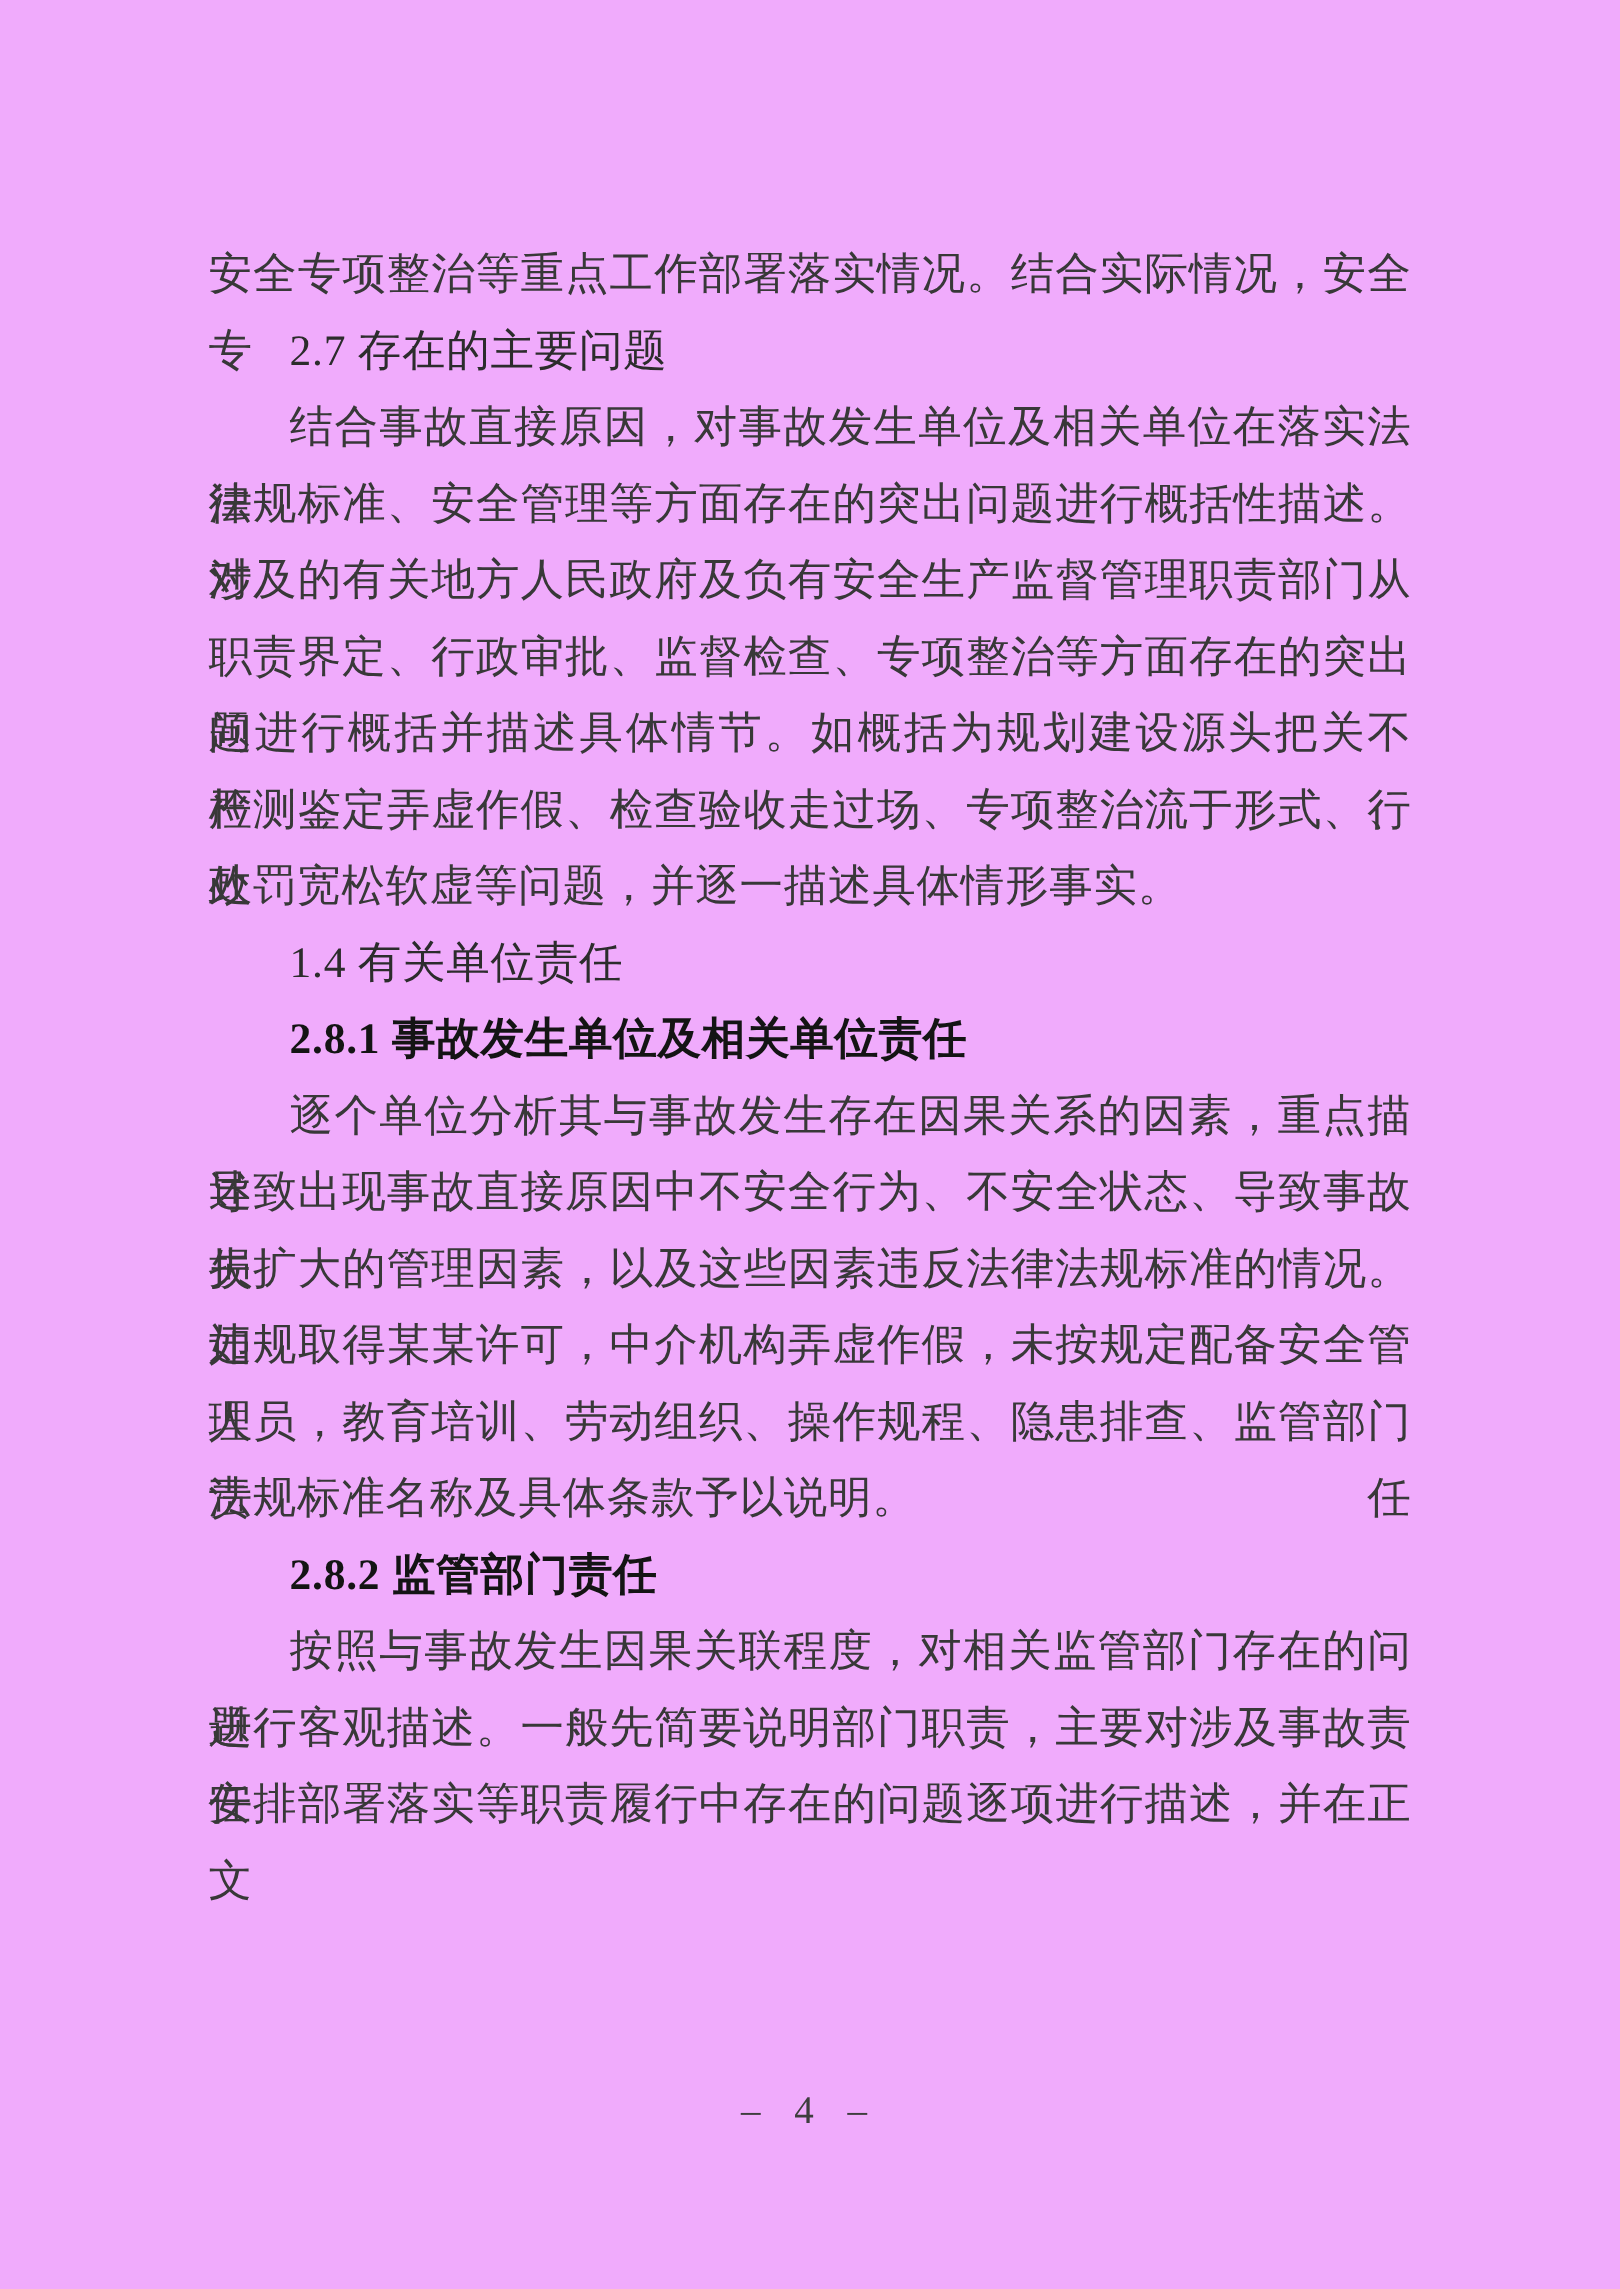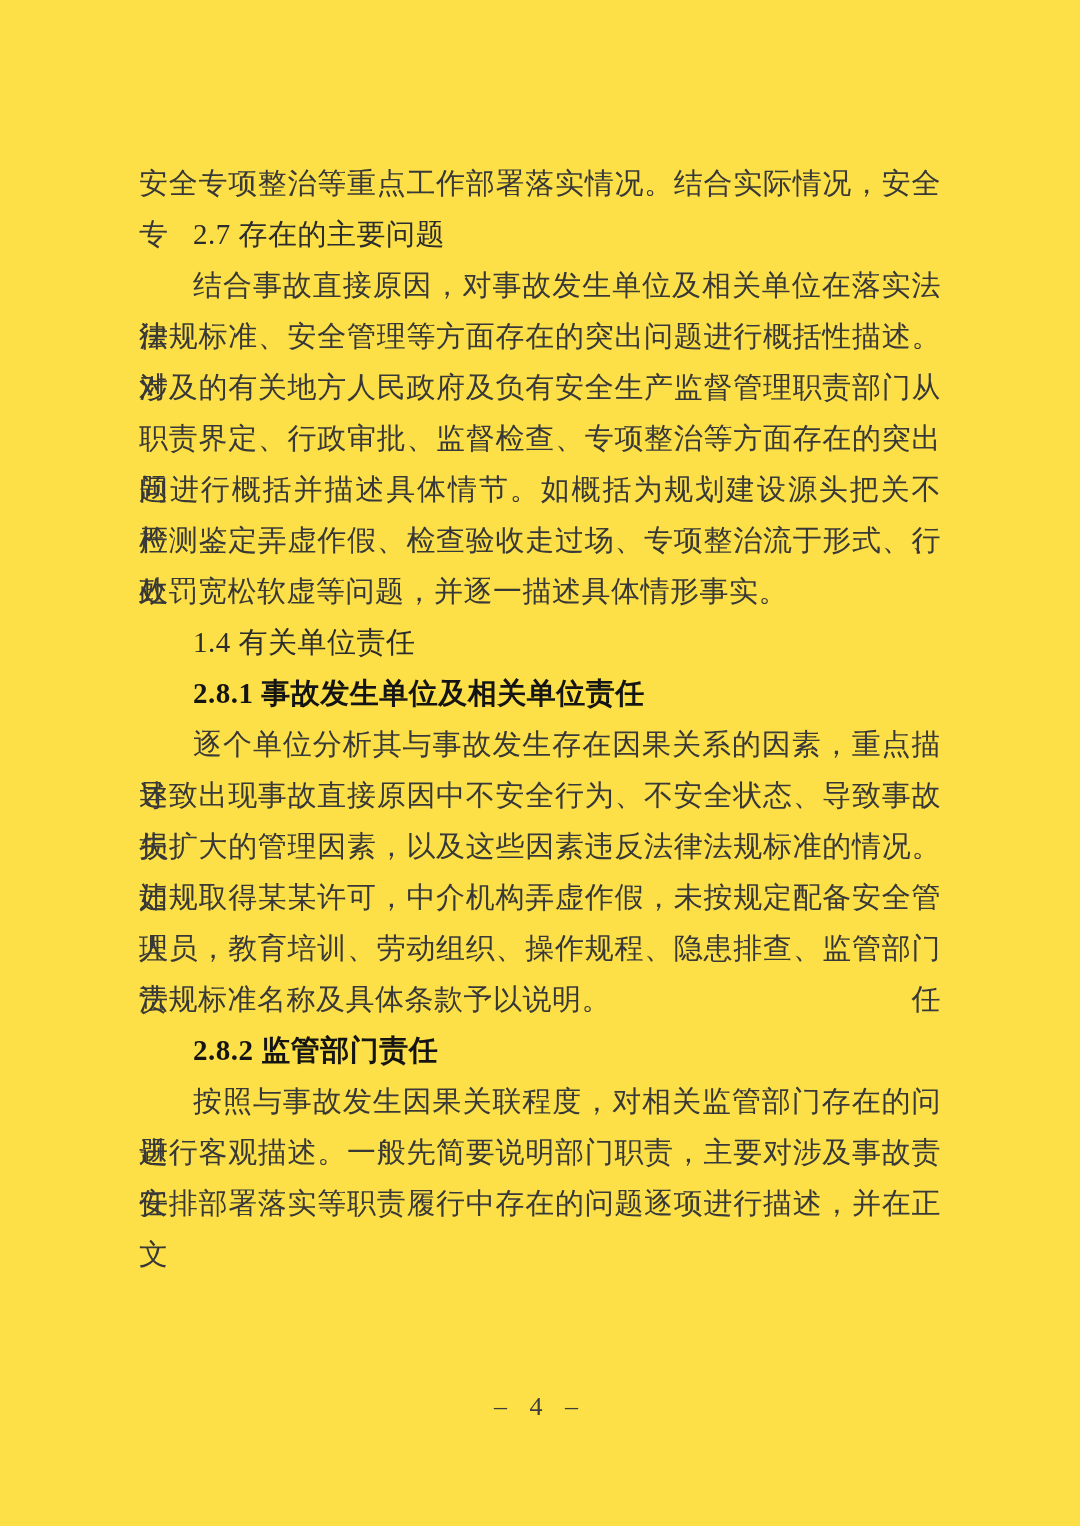--- a/index.html
+++ b/index.html
@@ -5,21 +5,21 @@
   * { box-sizing: border-box; }
   html, body {
     margin: 0;
     padding: 0;
     background: #ffffff;
   }
   .page {
     position: relative;
     width: 1080px;
     height: 1526px;
-    background: #fde047;
+    background: #f0abfc;
     overflow: hidden;
     font-family: "Liberation Serif", serif;
   }
   .text-block {
     position: absolute;
     left: 139px;
     top: 158px;
     width: 802px;
   }
   .line {

